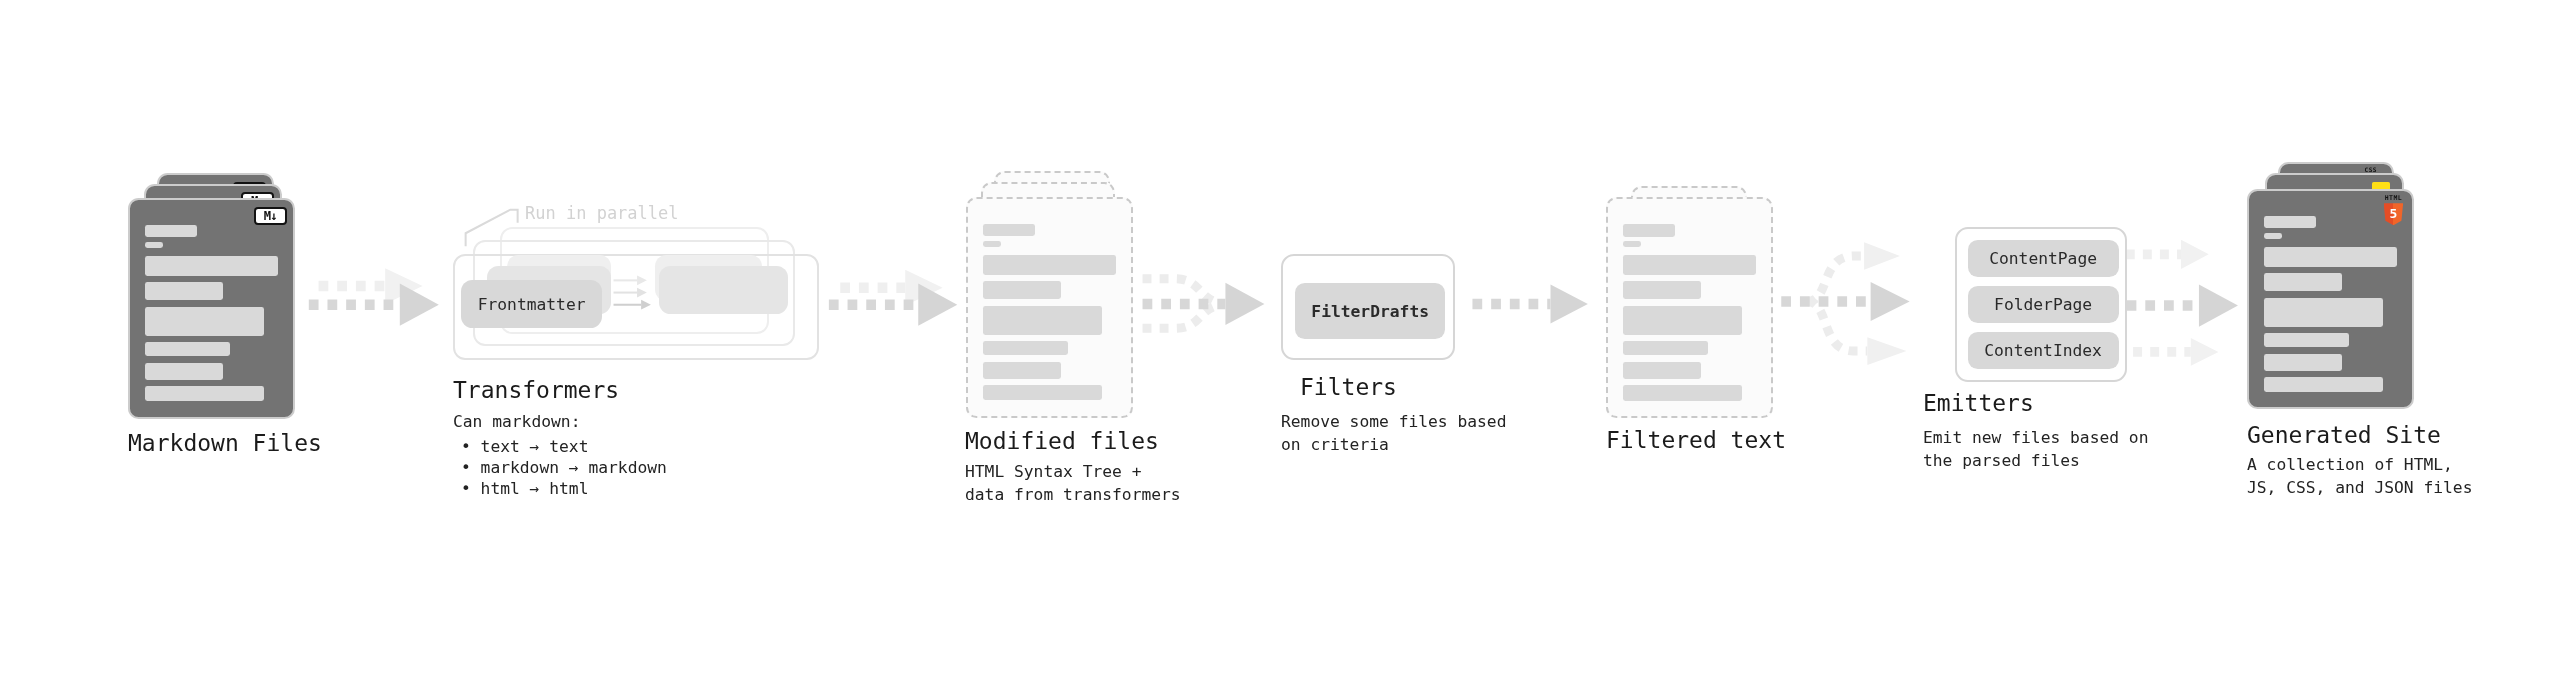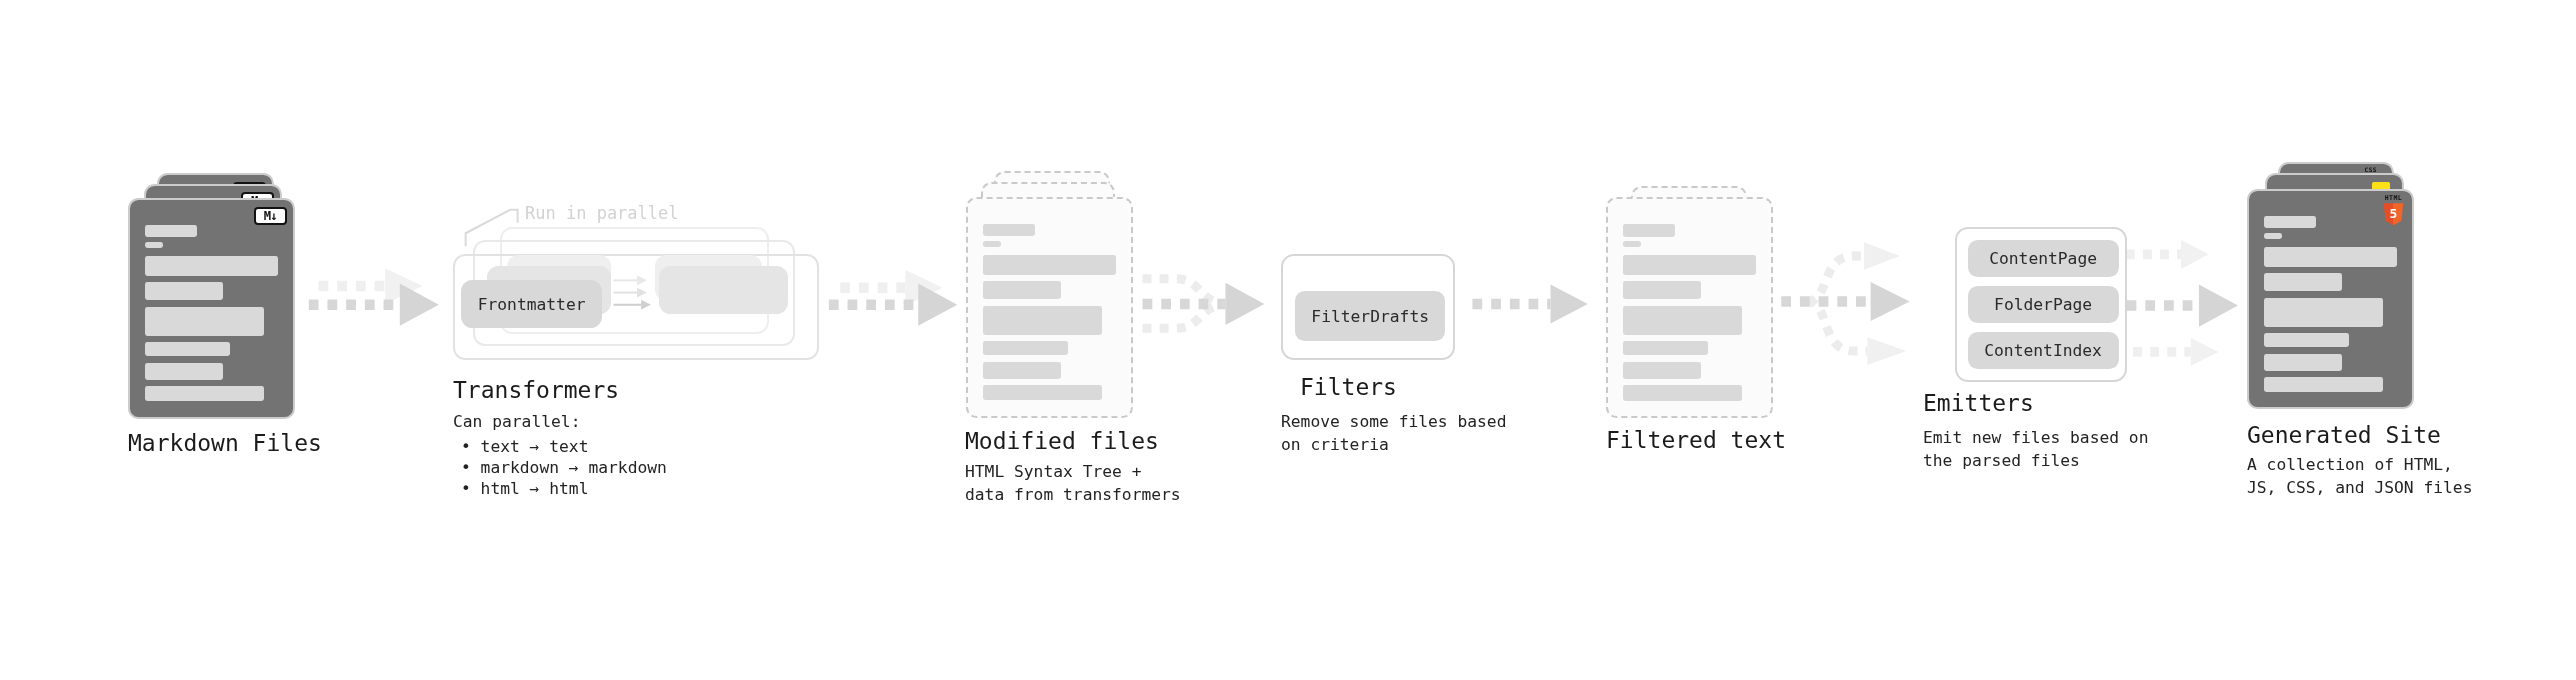--- a/index.html
+++ b/index.html
@@ -163,21 +163,21 @@
       <div class="tf-box back" style="left:47px;top:0;width:269px;height:107px;"></div>
       <div class="tf-box mid" style="left:20.3px;top:13px;width:322px;height:106px;"></div>
       <div class="tf-box front" style="left:0;top:27px;width:366px;height:106px;"></div>
       <div class="pill back" style="left:54px;top:28px;width:104px;height:46px;"></div>
       <div class="pill back" style="left:202px;top:28px;width:107px;height:46px;"></div>
       <div class="pill mid" style="left:34px;top:39px;width:124px;height:48px;"></div>
       <div class="pill mid" style="left:206px;top:39px;width:129px;height:48px;"></div>
       <div class="pill front" style="left:8.1px;top:53px;width:141px;height:48px;">Frontmatter</div>
     </div>
     <div class="stage-title" style="left:453px;top:376px;">Transformers</div>
-    <div class="stage-sub" style="left:453px;top:410px;">Can parallel:</div>
+    <div class="stage-sub" style="left:453px;top:410px;">Can markdown:</div>
     <div class="bullets" style="left:461px;top:436px;">
       <div>• text → text</div>
       <div>• markdown → markdown</div>
       <div>• html → html</div>
     </div>
   </div>
 
   <div>
     <div class="stack" style="left:966px;top:171px;width:167px;height:247px;">
       <div class="doc dashed z1" style="left:28px;top:0;width:116px;"></div>
@@ -193,21 +193,21 @@
           <div class="bar" style="top: 186px; width: 119px; height: 15.4px;"></div>
         </div>
     </div>
     <div class="stage-title" style="left:965px;top:427px;">Modified files</div>
     <div class="stage-sub" style="left:965px;top:460px;">HTML Syntax Tree +
 data from transformers</div>
   </div>
 
   <div>
     <div class="panel" style="left:1281px;top:254px;width:174px;height:106px;">
-      <div class="pill front" style="left:12.2px;top:35px;width:150px;height:50px;">FilterDrafts</div>
+      <div class="pill front" style="left:12.2px;top:27px;width:150px;height:56px;font-weight:bold;">FilterDrafts</div>
     </div>
     <div class="stage-title" style="left:1300px;top:373px;">Filters</div>
     <div class="stage-sub" style="left:1281px;top:410px;">Remove some files based
 on criteria</div>
   </div>
 
   <div>
     <div class="stack" style="left:1606px;top:186px;width:167px;height:232px;">
       <div class="doc dashed z1" style="left:25px;top:0;width:116px;"></div>
       <div class="doc dashed z2" style="left:0;top:11.4px;">

